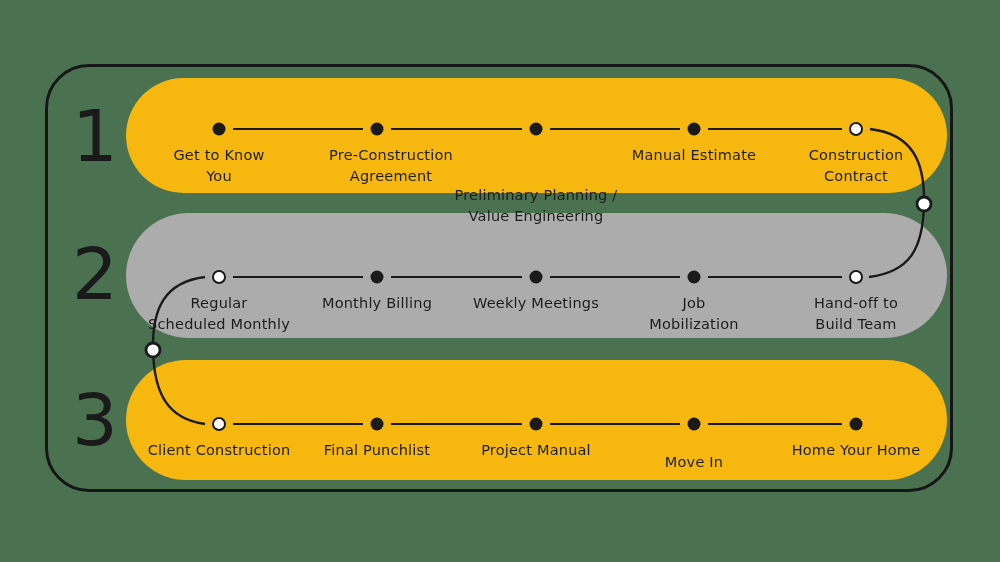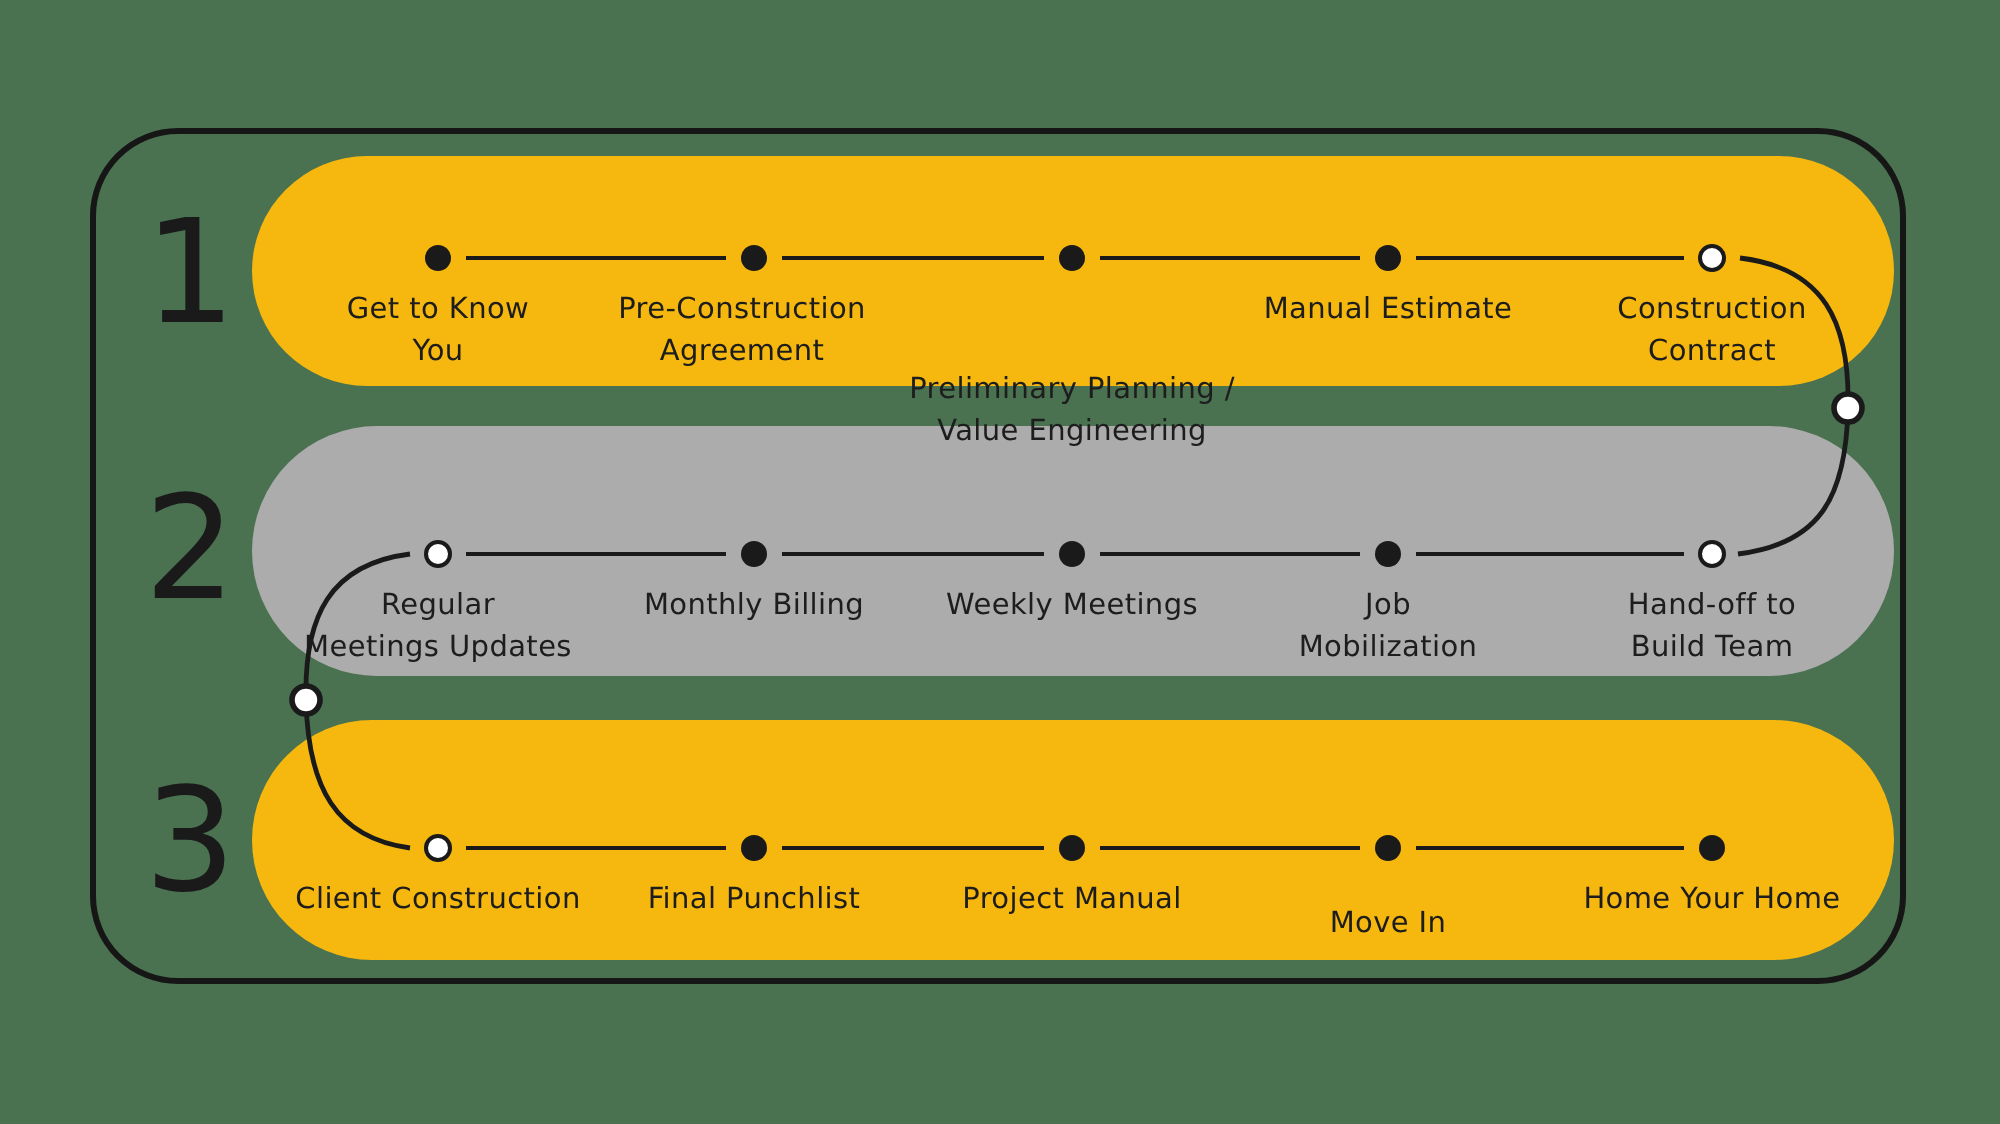--- a/index.html
+++ b/index.html
@@ -88,36 +88,36 @@
 
   <div class="phase-number" id="phase-number-1">1</div>
   <div class="phase-number" id="phase-number-2">2</div>
   <div class="phase-number" id="phase-number-3">3</div>
 
   <div class="marker filled" style="left: 219px; top: 129px;"></div>
     <div class="step-label" style="left: 219px; top: 145px;">Get to Know
 You</div>
     <div class="segment" style="left: 233px; width: 130px; top: 127.8px;"></div>
     <div class="marker filled" style="left: 377px; top: 129px;"></div>
-    <div class="step-label" style="left: 371px; top: 145px;">Pre-Construction
+    <div class="step-label" style="left: 391px; top: 145px;">Pre-Construction
 Agreement</div>
     <div class="segment" style="left: 391px; width: 131px; top: 127.8px;"></div>
     <div class="marker filled" style="left: 536px; top: 129px;"></div>
     <div class="step-label" style="left: 536px; top: 145px; margin-top: 40px;">Preliminary Planning /
 Value Engineering</div>
     <div class="segment" style="left: 550px; width: 130px; top: 127.8px;"></div>
     <div class="marker filled" style="left: 694px; top: 129px;"></div>
     <div class="step-label" style="left: 694px; top: 145px;">Manual Estimate</div>
     <div class="segment" style="left: 708px; width: 134px; top: 127.8px;"></div>
     <div class="marker open" style="left: 856px; top: 129px;"></div>
     <div class="step-label" style="left: 856px; top: 145px;">Construction
 Contract</div>
     <div class="marker open" style="left: 219px; top: 277px;"></div>
     <div class="step-label" style="left: 219px; top: 293px;">Regular
-Meetings Updates</div>
+Scheduled Monthly</div>
     <div class="segment" style="left: 233px; width: 130px; top: 275.8px;"></div>
     <div class="marker filled" style="left: 377px; top: 277px;"></div>
     <div class="step-label" style="left: 377px; top: 293px;">Monthly Billing</div>
     <div class="segment" style="left: 391px; width: 131px; top: 275.8px;"></div>
     <div class="marker filled" style="left: 536px; top: 277px;"></div>
     <div class="step-label" style="left: 536px; top: 293px;">Weekly Meetings</div>
     <div class="segment" style="left: 550px; width: 130px; top: 275.8px;"></div>
     <div class="marker filled" style="left: 694px; top: 277px;"></div>
     <div class="step-label" style="left: 694px; top: 293px;">Job
 Mobilization</div>

